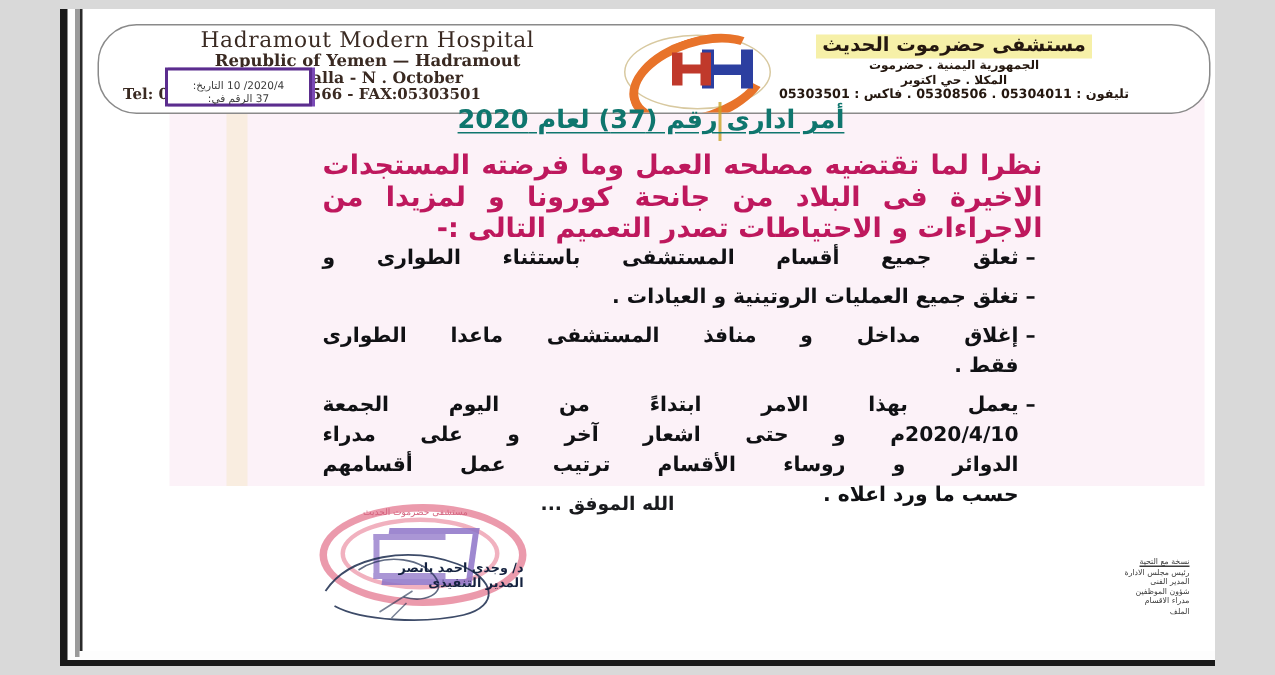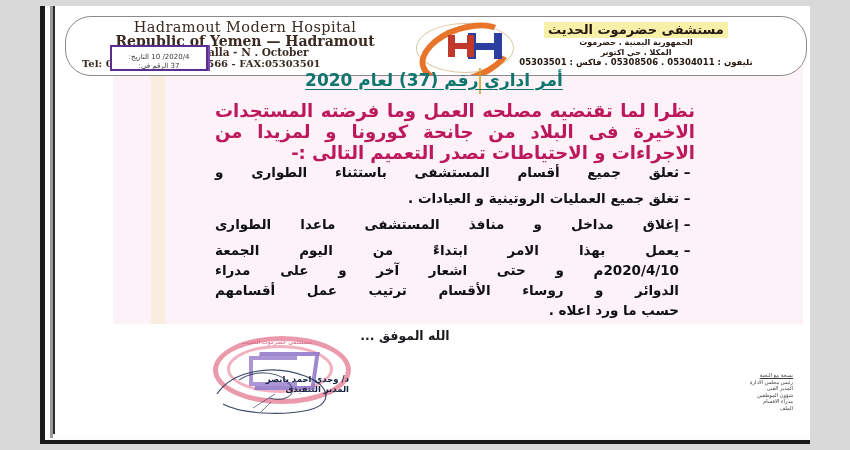--- a/index.html
+++ b/index.html
@@ -34,21 +34,21 @@
     border:1px solid #8a8a8a;border-radius:26px;
     background:#ffffff;
     overflow:hidden;
   }
   .lh-en{
     position:absolute;left:14px;top:3px;width:330px;text-align:center;
     color:#3a2a22;
   }
   .lh-en .l1{font-size:14.5px;font-weight:normal;letter-spacing:.4px;line-height:15px;
     font-family:"DejaVu Serif","Liberation Serif",serif;}
-  .lh-en .l2{font-size:14px;font-weight:bold;line-height:12px;
+  .lh-en .l2{font-size:11px;font-weight:bold;line-height:12px;
     font-family:"DejaVu Serif","Liberation Serif",serif;}
   .lh-en .l3{font-size:10.5px;font-weight:bold;line-height:11px;
     font-family:"DejaVu Serif","Liberation Serif",serif;}
   .lh-en .l4{font-size:10px;font-weight:bold;line-height:12px;text-align:left;padding-left:2px;
     font-family:"DejaVu Serif","Liberation Serif",serif;}
 
   .lh-ar{
     position:absolute;right:10px;top:2px;width:320px;text-align:center;
     direction:rtl;color:#24170f;
   }
@@ -248,20 +248,21 @@
           <span class="dash">–</span>
           <span class="itxt">
             <span class="e">تغلق جميع العمليات الروتينية و العيادات .</span>
           </span>
         </div>
 
         <div class="item">
           <span class="dash">–</span>
           <span class="itxt">
             <span class="j">إغلاق مداخل و منافذ المستشفى ماعدا الطوارى</span>
+            <span class="e">فقط .</span>
           </span>
         </div>
 
         <div class="item">
           <span class="dash">–</span>
           <span class="itxt">
             <span class="j">يعمل بهذا الامر ابتداءً من اليوم الجمعة</span>
             <span class="j">2020/4/10م و حتى اشعار آخر و على مدراء</span>
             <span class="j">الدوائر و روساء الأقسام ترتيب عمل أقسامهم</span>
             <span class="e">حسب ما ورد اعلاه .</span>

